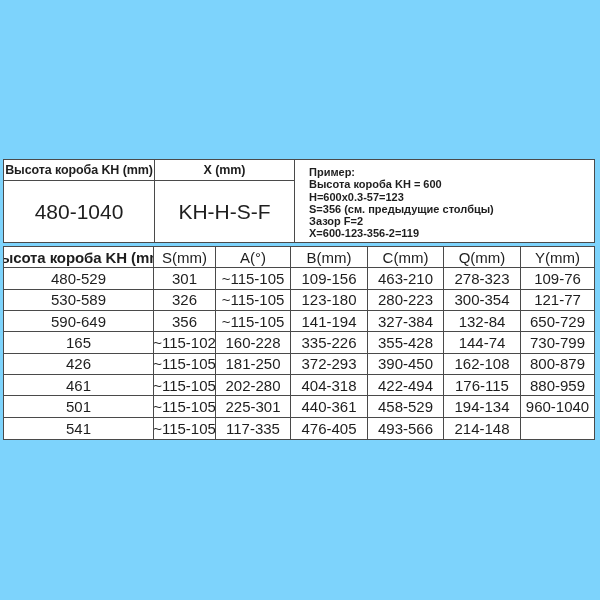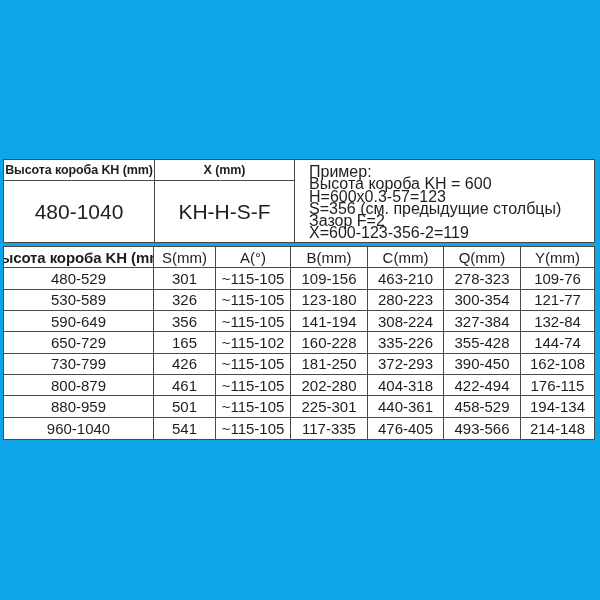--- a/index.html
+++ b/index.html
@@ -4,21 +4,21 @@
 <style>
   * { box-sizing: border-box; margin: 0; padding: 0; }
   html, body { background: #ffffff; }
   body {
     width: 600px; height: 600px;
     font-family: "Liberation Sans", "DejaVu Sans", sans-serif;
     color: var(--text, #1e1e1e);
     position: relative;
     overflow: hidden;
   }
-  .canvas { position: absolute; inset: 0; background: #0ea5e9; }
+  .canvas { position: absolute; inset: 0; background: #7dd3fc; }
 
   
   .t1 {
     position: absolute; left: 3px; top: 159px;
     width: 592px; height: 84px;
     display: grid;
     grid-template-columns: 151px 140px 1fr;
     grid-template-rows: 21px 1fr;
     border: 1.5px solid var(--border, #4a4a4a);
     background: #fff;
@@ -31,22 +31,23 @@
   }
   .t1 .kh-head { grid-area: 1 / 1; }
   .t1 .x-head  { grid-area: 1 / 2; text-align: right; }
   .t1 .kh-val  { grid-area: 2 / 1; border-bottom: none; }
   .t1 .x-val   { grid-area: 2 / 2; border-bottom: none; }
   .t1 .example {
     grid-area: 1 / 3 / 3 / 4;
     border-right: none; border-bottom: none;
     display: block;
     padding: 6px 4px 0 14px;
-    font-size: 16px; line-height: 12.3px;
+    font-size: 11px; line-height: 12.3px;
     white-space: nowrap;
+    font-weight: bold;
   }
   .bold-head { font-weight: bold; font-size: 12.5px; letter-spacing: -0.1px; }
   .big-val { font-size: 21px; }
 
   
   .t2 {
     position: absolute; left: 3px; top: 246px;
     width: 592px; height: 194px;
     display: grid;
     grid-template-columns: 150px 62px 75px 77px 76px 77px 1fr;
@@ -107,21 +108,20 @@
     <div class="cell">~115-105</div>
     <div class="cell">123-180</div>
     <div class="cell">280-223</div>
     <div class="cell">300-354</div>
     <div class="cell">121-77</div>
 
     <div class="cell">590-649</div>
     <div class="cell">356</div>
     <div class="cell">~115-105</div>
     <div class="cell">141-194</div>
-    <div class="cell">308-224</div>
     <div class="cell">327-384</div>
     <div class="cell">132-84</div>
 
     <div class="cell">650-729</div>
     <div class="cell">165</div>
     <div class="cell">~115-102</div>
     <div class="cell">160-228</div>
     <div class="cell">335-226</div>
     <div class="cell">355-428</div>
     <div class="cell">144-74</div>

